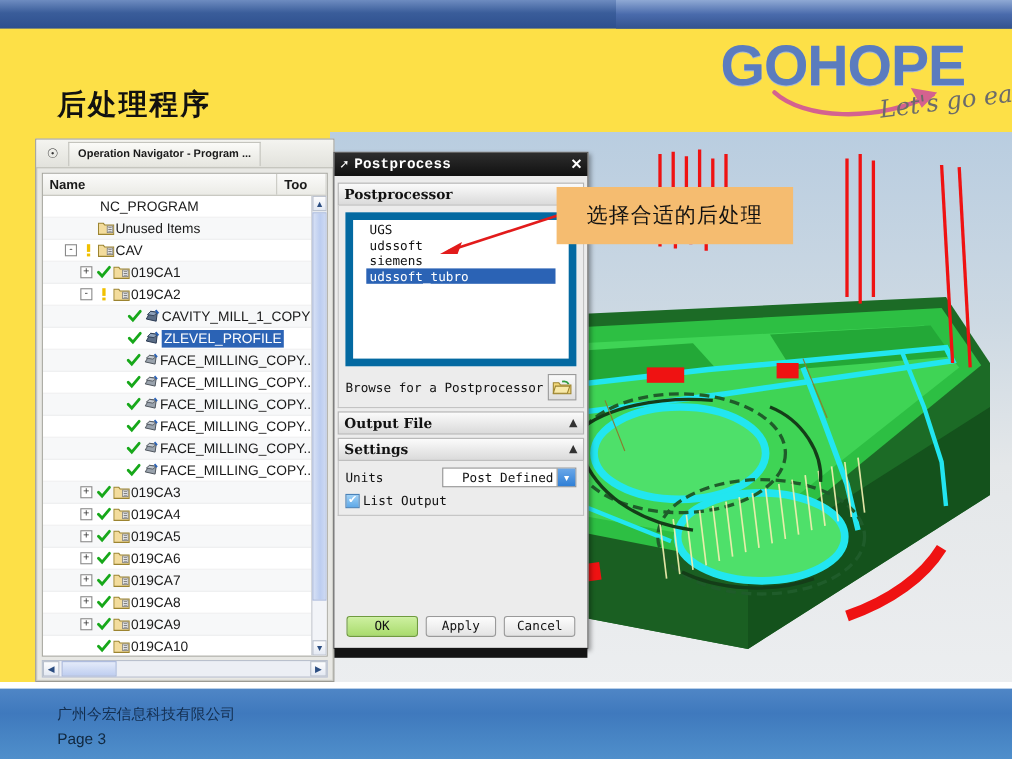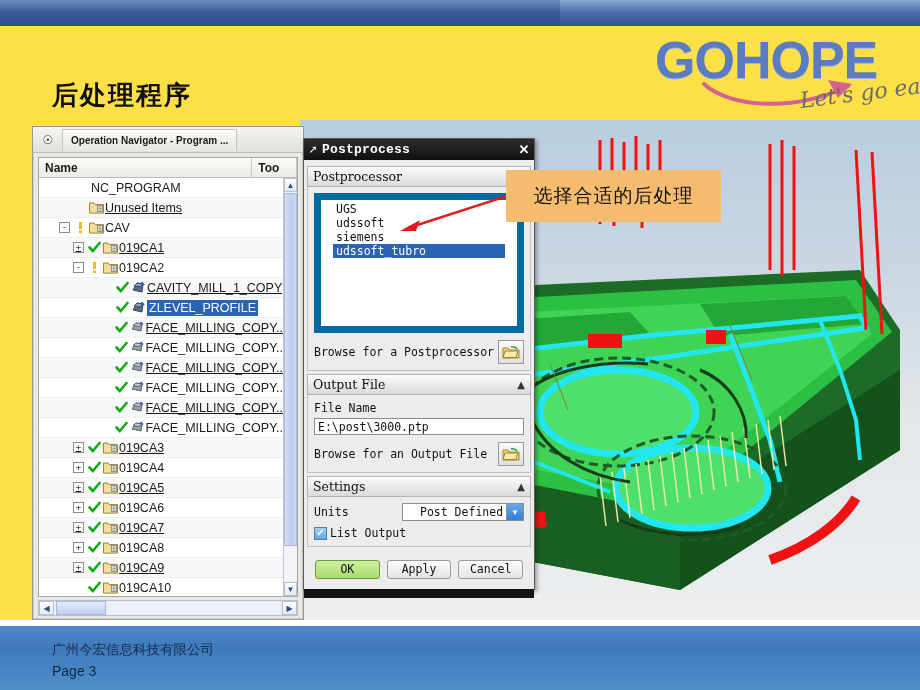--- a/index.html
+++ b/index.html
@@ -125,21 +125,21 @@
     position:absolute; left:0; top:20px; right:14px; bottom:0;
     overflow:hidden;
   }
   .row {
     height:20px; display:flex; align-items:center;
     border-bottom:1px solid #edeeef;
     font-size:12.5px; color:#1a1a1a;
     font-family:"Liberation Sans", sans-serif;
     white-space:nowrap; position:relative;
   }
-  .row.alt { background:#f7f8f9;text-decoration:underline; }
+  .row.alt { background:#f7f8f9; }
   .row .lbl { overflow:hidden; text-overflow:clip; }
   .row.sel .lbl {
     background:#2b63b5; color:#ffffff; padding:1px 2px;
     display:inline-block; line-height:14px;
   }
   .ind { display:inline-block; height:20px; }
   .pm {
     width:11px; height:11px; margin-right:3px; flex:0 0 auto;
     border:1px solid #8a8a8a; background:#fff;
     display:flex; align-items:center; justify-content:center;
@@ -207,21 +207,21 @@
     position:absolute; left:3px; right:3px; top:24px; bottom:3px;
     background:#ececec;
   }
   .grp-head {
     height:21px; margin-top:3px;
     background:linear-gradient(180deg,#fbfbfb 0%,#dadada 100%);
     border:1px solid #b4b4b4;
     display:flex; align-items:center; justify-content:space-between;
     padding:0 5px;
     font-family:"DejaVu Serif", serif;
-    font-size:12.5px; font-weight:normal; color:#111;
+    font-size:12.5px; font-weight:bold; color:#111;
   }
   .grp-head .chev { font-size:10px; color:#333; }
   .grp-box {
     border:1px solid #c3c3c3; border-top:none;
     background:#ececec; padding:6px;
   }
   .listbox {
     height:140px; background:#fff; border:7px solid #0369a1;
     overflow:hidden; padding:2px 12px;
   }
@@ -856,34 +856,20 @@
               <path d="M9 2 q4 -1 6 2" stroke="#2f9b3e" stroke-width="1.6" fill="none"></path>
             </svg>
           </span>
         </div>
       </div>
 
       <div class="grp-head">
         <span>Output File</span>
         <span class="chev">▲</span>
       </div>
-      <div class="grp-box">
-        <div class="field-lbl">File Name</div>
-        <div class="textfield">E:\post\3000.ptp</div>
-        <div class="browse-row">
-          <span class="mono-lbl">Browse for an Output File</span>
-          <span class="folder-btn">
-            <svg width="18" height="15" viewBox="0 0 18 15">
-              <path d="M1 3 h5 l1.6 2 H17 v8 H1 Z" fill="#f2d77a" stroke="#9c8430" stroke-width="1"></path>
-              <path d="M3 6 h13 l-2.2 6.5 H1 Z" fill="#f8e9a8" stroke="#9c8430" stroke-width="1"></path>
-              <path d="M9 2 q4 -1 6 2" stroke="#2f9b3e" stroke-width="1.6" fill="none"></path>
-            </svg>
-          </span>
-        </div>
-      </div>
 
       <div class="grp-head">
         <span>Settings</span>
         <span class="chev">▲</span>
       </div>
       <div class="grp-box">
         <div class="settings-row">
           <span class="mono-lbl">Units</span>
           <span class="combo">
             <span class="cv">Post Defined</span>

